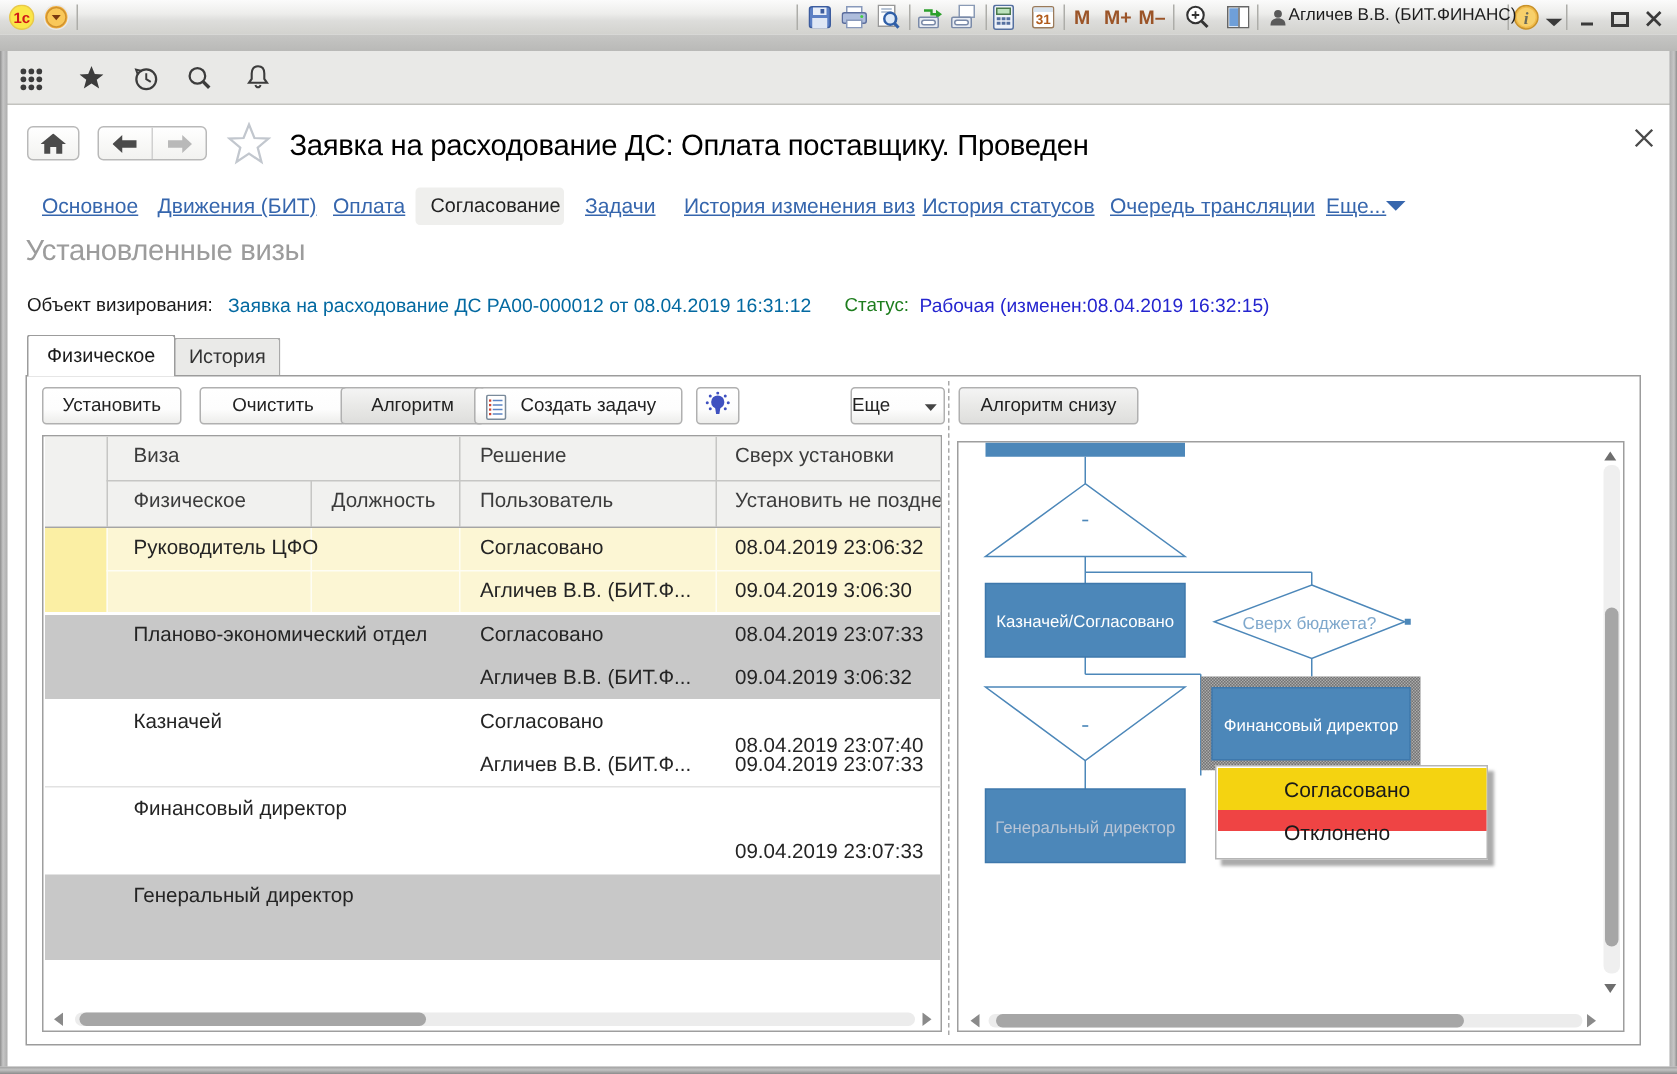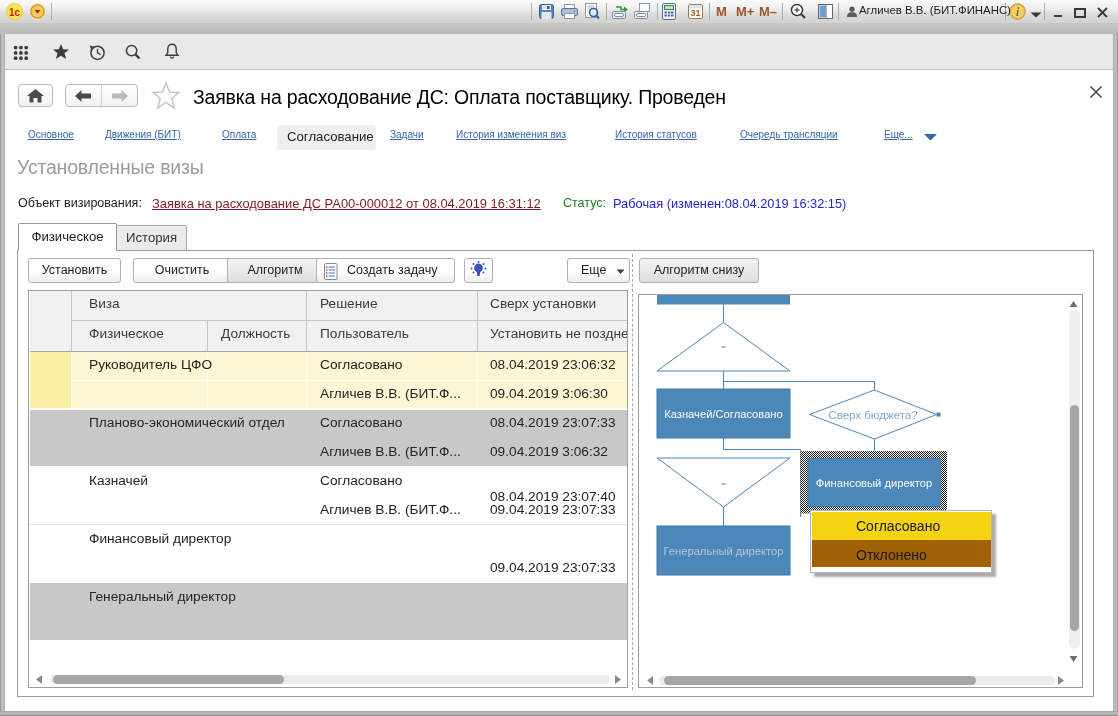--- a/index.html
+++ b/index.html
@@ -7,25 +7,25 @@
 .abs{position:absolute}
 .titlebar{left:0;top:0;width:1118px;height:23px;background:linear-gradient(#fbfbfb,#ededeb 40%,#dddddb 60%,#d2d2ce)}
 .graystrip{left:0;top:23px;width:1118px;height:11px;background:linear-gradient(#c6c6c4,#b9b9b7)}
 .toolbar{left:0;top:34px;width:1118px;height:36px;background:#e9e9e7;border-bottom:1px solid #c3c3bf}
 .wborder-l{left:0;top:34px;width:5px;height:677px;background:linear-gradient(90deg,#8f8f8f,#c6c6c6 40%,#adadad)}
 .wborder-r{left:1113px;top:34px;width:5px;height:677px;background:linear-gradient(90deg,#adadad,#c6c6c6 60%,#8f8f8f)}
 .wborder-b{left:0;top:711px;width:1118px;height:5px;background:linear-gradient(#9f9f9f,#c2c2c2 45%,#8b8b8b)}
 .ttxt{top:4.5px;font-size:10.8px;color:#1c1c1c;white-space:nowrap}
 .tsep{top:3px;width:1px;height:17px;background:#adada9}
 .hbtn{top:84px;height:23px;background:linear-gradient(#ffffff,#f2f2f0);border:1px solid #b9b9b9;border-radius:4px}
-.navlink{top:129px;font-size:10px;color:#3666ad;text-decoration:underline;white-space:nowrap}
+.navlink{top:129px;font-size:14px;color:#3666ad;text-decoration:underline;white-space:nowrap}
 .seltab{left:277px;top:125px;width:99px;height:25px;background:#efefed;border-radius:3px}
 .head2{left:17px;top:156px;font-size:19.5px;color:#9c9c9c;letter-spacing:-0.2px}
 .objrow{top:196px;font-size:12.5px;white-space:nowrap}
-.bluelink{color:#7f1d1d;text-decoration:underline}
+.bluelink{color:#0369a1;}
 
 .tab-active{left:18px;top:223px;width:99px;height:28px;background:#fff;border:1px solid #9c9c9c;border-bottom:none;border-radius:2px 2px 0 0;z-index:3;font-size:13.2px;color:#1a1a1a;text-align:center;line-height:26px}
 .tab-idle{left:116px;top:225px;width:71px;height:25px;background:#eaeae8;border:1px solid #a9a9a9;border-bottom:none;border-radius:2px 2px 0 0;z-index:2;font-size:13.2px;color:#333;text-align:center;line-height:23px}
 .pageframe{left:17px;top:250px;width:1077px;height:447px;border:1px solid #9c9c9c;z-index:1}
 
 .btn{top:258px;height:25px;background:linear-gradient(#ffffff,#fdfdfd 60%,#ededeb);border:1px solid #b0b0b0;border-radius:3px;font-size:12.5px;color:#222;text-align:center;line-height:23px;z-index:4}
 .btnp{background:linear-gradient(#f4f4f4,#e9e9e7 50%,#dededc)}
 
 .tbl{left:28px;top:290px;width:600px;height:398px;border:1px solid #9e9e9e;background:#fff;z-index:4;overflow:hidden}
 .thead{left:0;top:0;width:598px;height:60px;background:#f1f1ef}
@@ -225,21 +225,21 @@
 
 <div class="abs pageframe"></div>
 <div class="abs tab-idle">История</div>
 <div class="abs tab-active">Физическое</div>
 
 <div class="abs btn" style="left:28px;width:93px">Установить</div>
 <div class="abs btn" style="left:133px;width:98px">Очистить</div>
 <div class="abs btn btnp" style="left:227px;width:96px">Алгоритм</div>
 <div class="abs btn" style="left:316px;width:139px;text-align:left;padding-left:30px">Создать задачу</div>
 <div class="abs btn" style="left:464px;width:29px"></div>
-<div class="abs btn" style="left:567px;width:63px;text-align:left;padding-left:13px">Еще</div>
+<div class="abs btn" style="left:567px;width:63px;text-align:left;">Еще</div>
 <svg class="abs" style="left:616px;top:269px;z-index:5" width="9" height="6">
       <path d="M0.5 0.5 L8.5 0.5 L4.5 5 Z" fill="#444"></path>
     </svg>
 <div class="abs btn btnp" style="left:639px;width:120px">Алгоритм снизу</div>
 <div id="btnicons">
   <svg class="abs" style="left:324px;top:263px;z-index:5" width="14" height="17">
     <rect x="0.5" y="0.5" width="12.5" height="16" rx="1" fill="#fff" stroke="#7a8a9a"></rect>
     <g stroke="#5b84c4" stroke-width="1.1">
           <line x1="4.5" y1="4" x2="11" y2="4"></line>
           <line x1="4.5" y1="7" x2="11" y2="7"></line>
@@ -381,15 +381,15 @@
   <line x1="82.5" y1="189" x2="86.5" y2="189" stroke="#4c87b9" stroke-width="1.1"></line>
   <rect x="18" y="231" width="133" height="49" fill="#4c87b9" stroke="#3e78ac"></rect>
   <text x="84.5" y="260" font-size="11.2" fill="#b9c5d6" text-anchor="middle" font-family="Liberation Sans, sans-serif">Генеральный директор</text>
   <rect x="161.5" y="156" width="146.5" height="62.5" fill="url(#hp)"></rect>
   <rect x="169" y="163.5" width="132" height="48" fill="#4c87b9" stroke="#3e78ac"></rect>
   <text x="235" y="192" font-size="11.2" fill="#ffffff" text-anchor="middle" font-family="Liberation Sans, sans-serif">Финансовый директор</text>
 </svg>
 
 <div class="abs menu">
 <div class="mi" style="top:1px;height:28px;line-height:28px;background:#f4d311">Согласовано</div>
-<div class="mi" style="top:29px;height:27px;line-height:31px;background:#a16207">Отклонено</div>
+<div class="mi" style="top:29px;height:14px;line-height:31px;background:#ef4444">Отклонено</div>
 </div>
 </div>
 
 </body></html>

